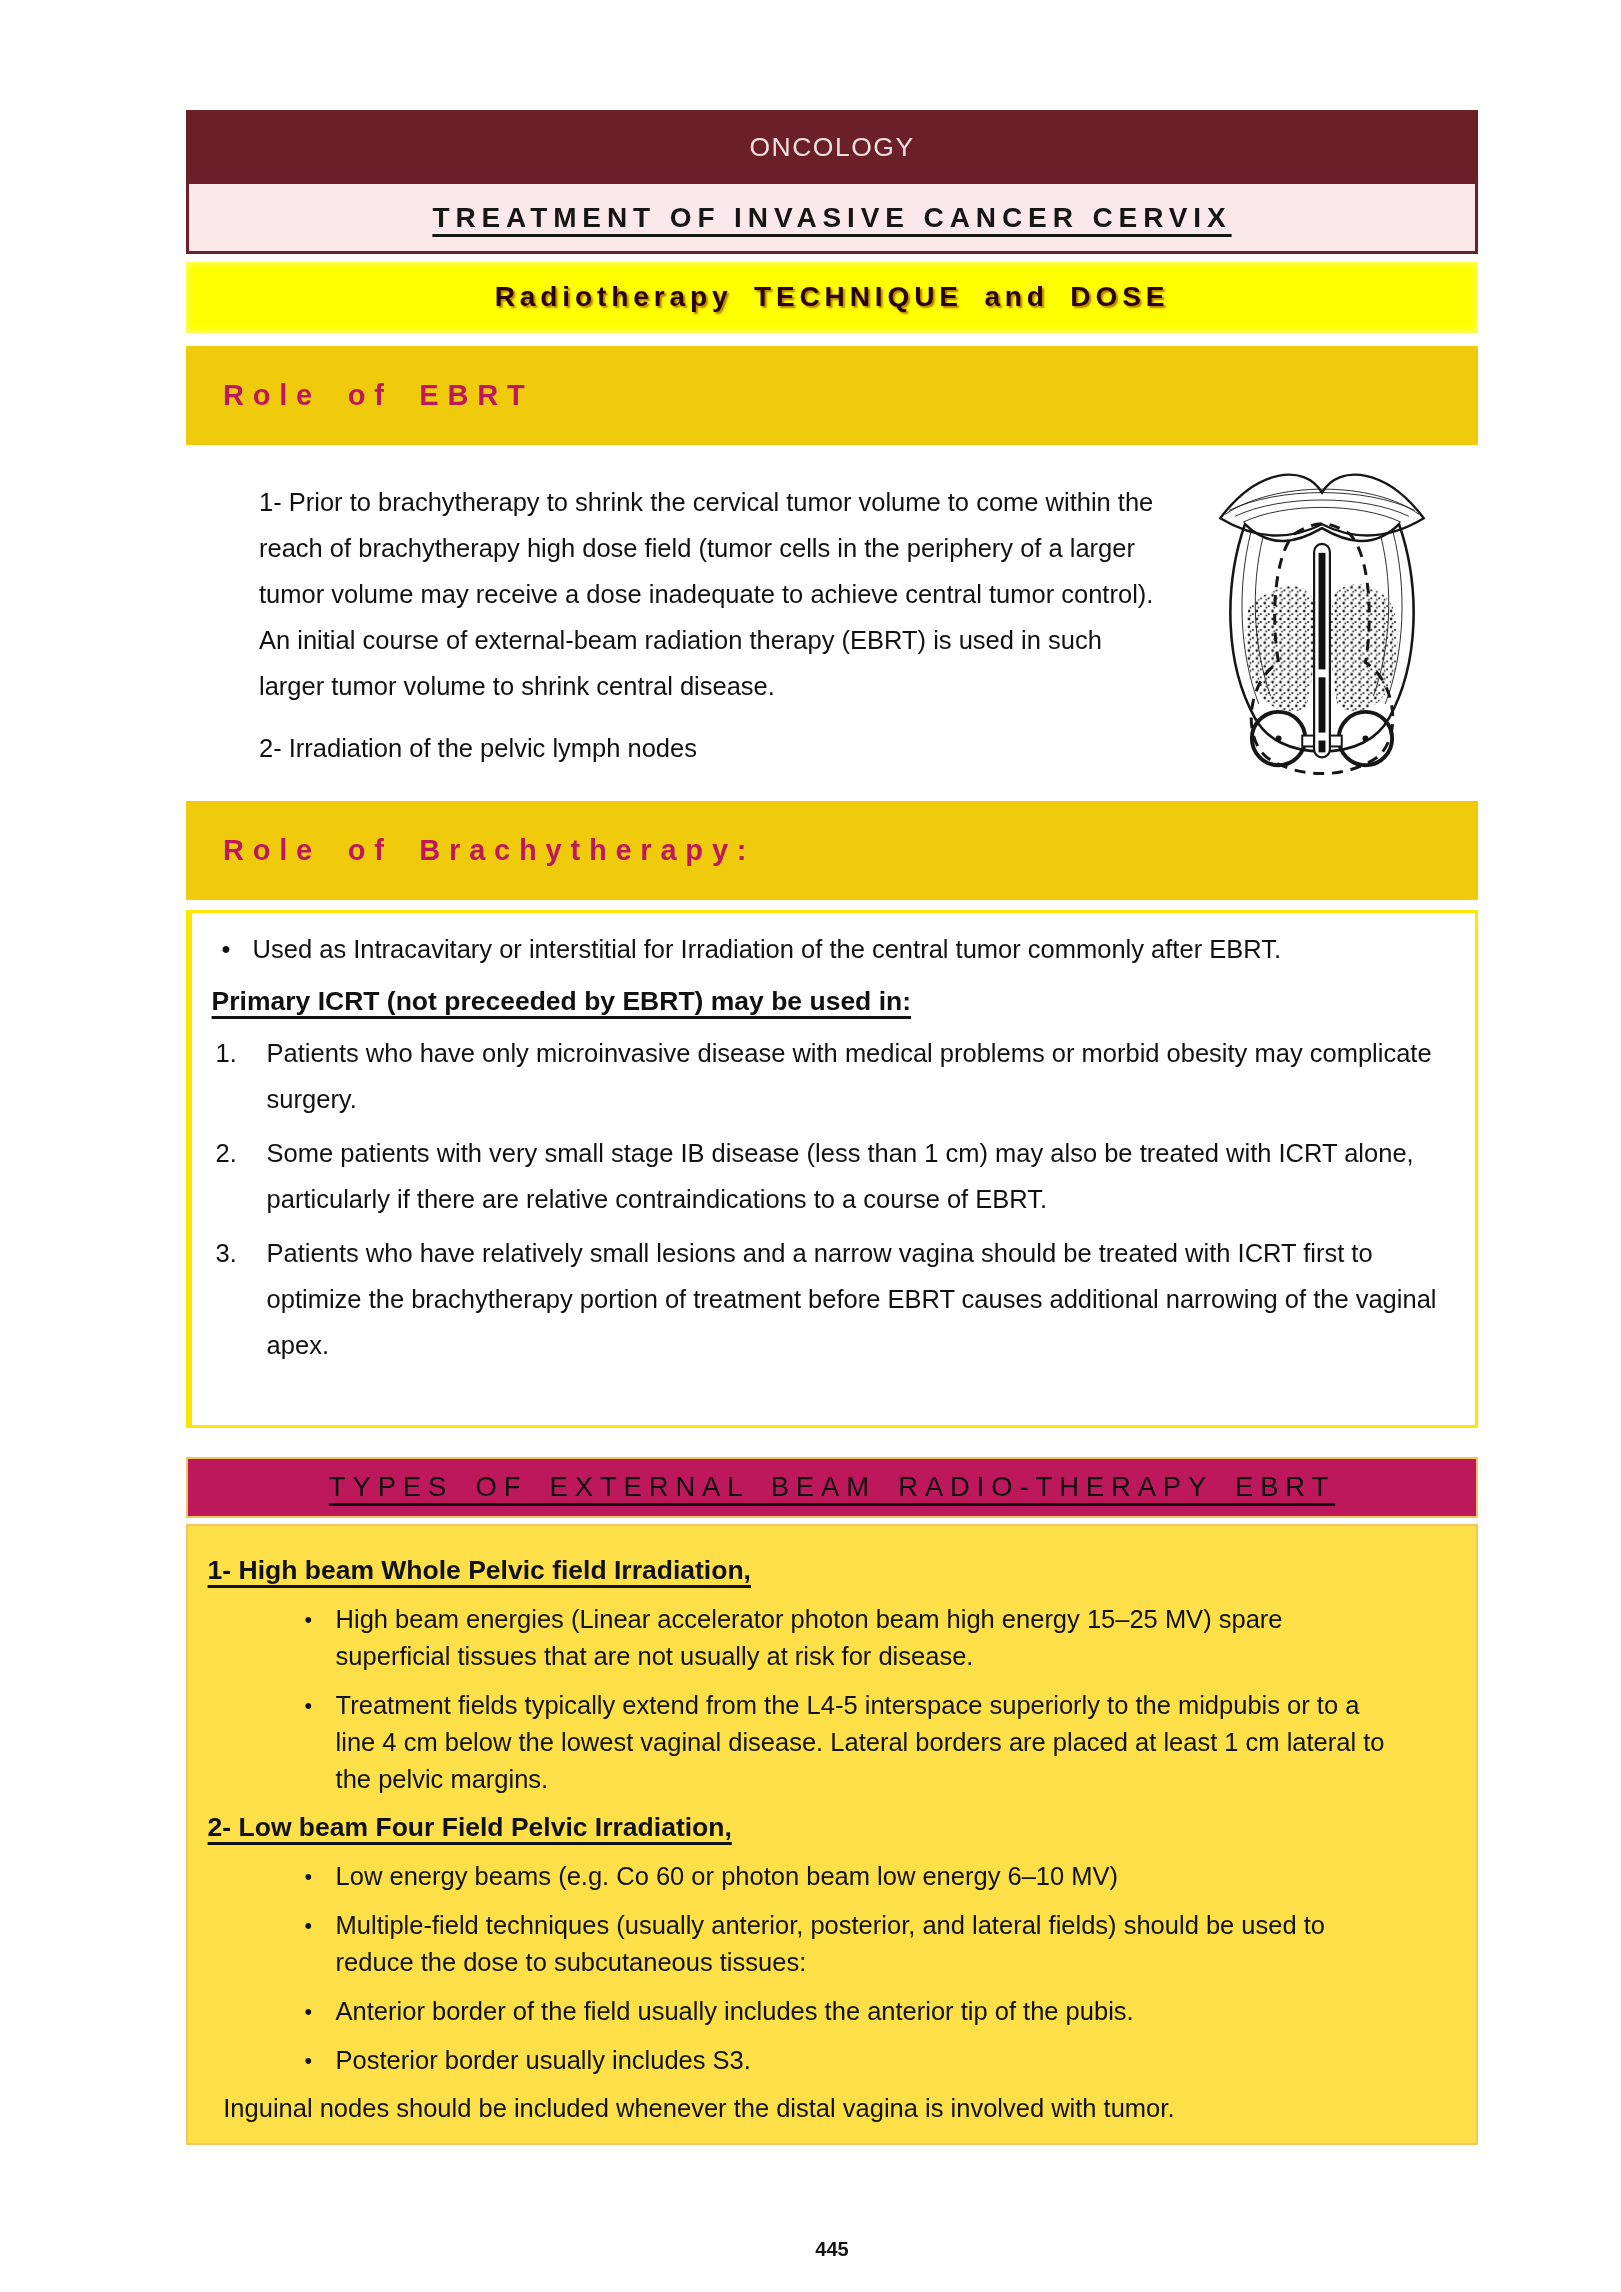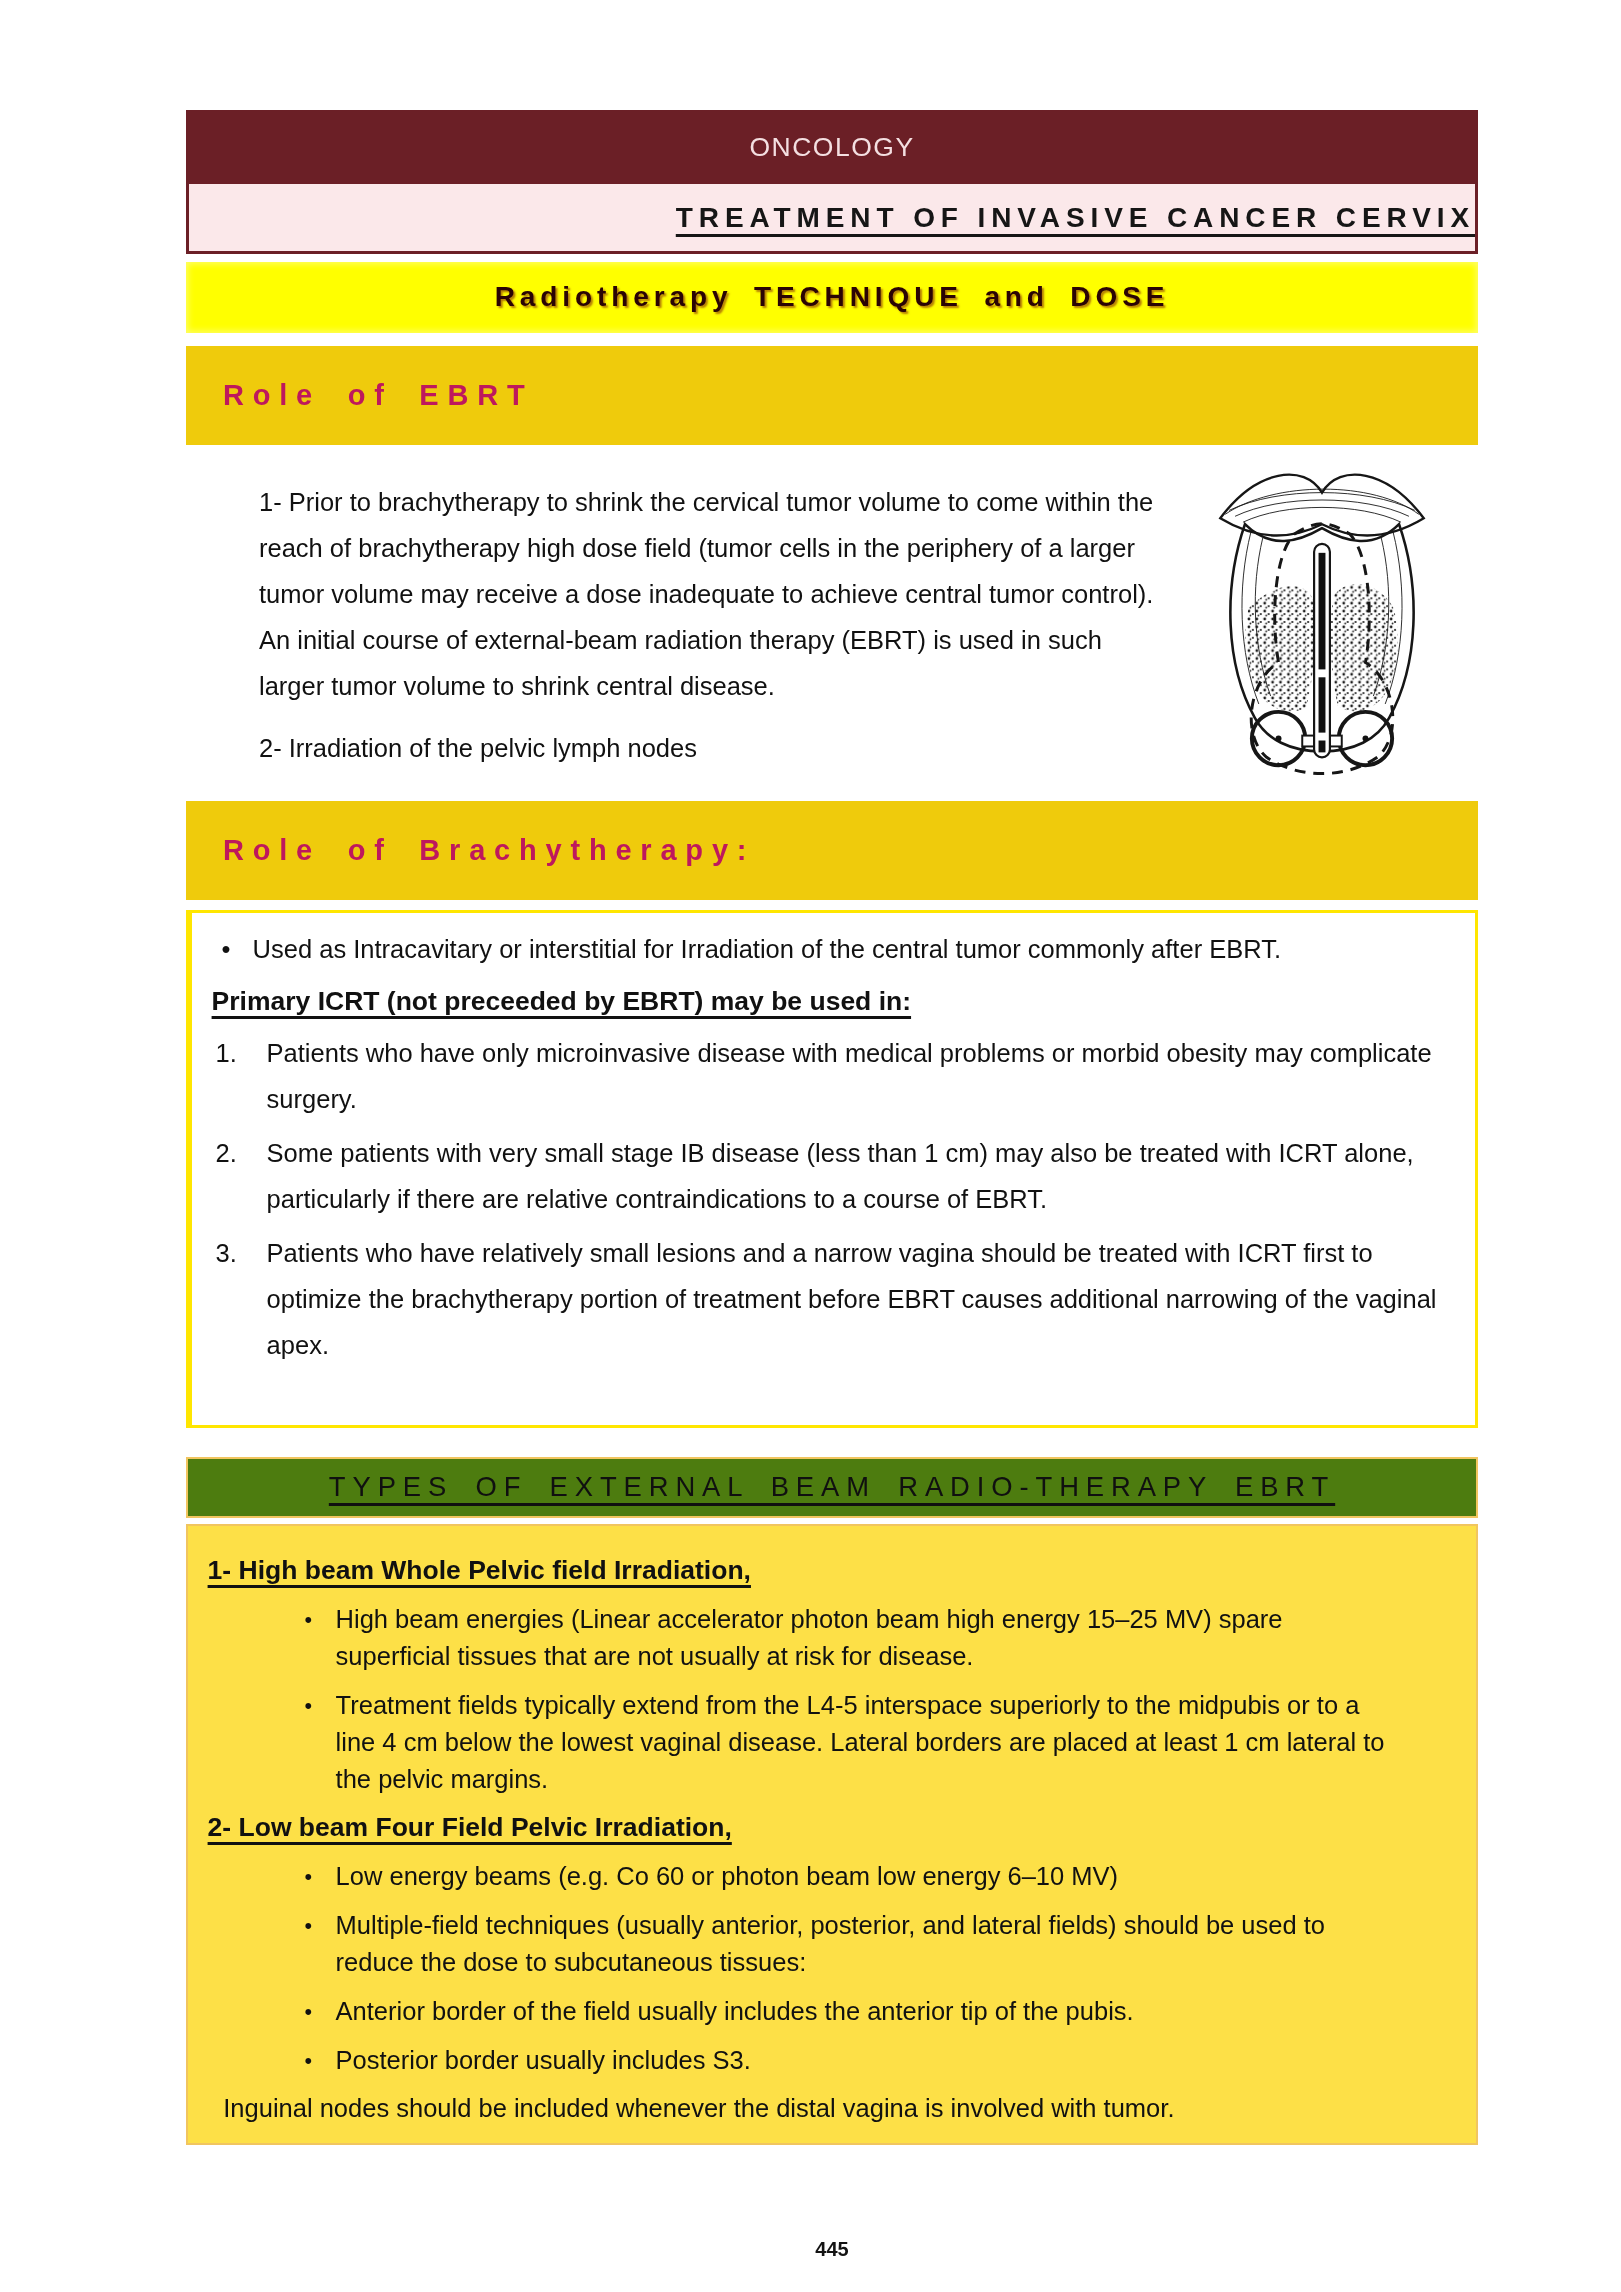--- a/index.html
+++ b/index.html
@@ -12,21 +12,21 @@
 
   
   .bar{box-sizing:border-box;display:flex;align-items:center;}
   .bar-maroon{
     height:74px;background:#6B1F26;justify-content:center;
   }
   .bar-maroon span{
     color:#F4DFE1;font-size:26.5px;letter-spacing:1.5px;
   }
   .bar-pink{
-    height:70px;background:#FBE8EA;justify-content:flex-end;
+    height:70px;background:#FBE8EA;justify-content:center;
     border:3.9px solid #6B1F26;border-top:none;
   }
   .bar-pink span{
     font-weight:700;font-size:28px;letter-spacing:5.9px;color:#161616;
     text-decoration:underline;text-decoration-thickness:2.9px;text-underline-offset:6.9px;
   }
   .bar-yellow{
     height:71px;background:#FFFF00;justify-content:center;margin-top:7.8px;
     box-shadow:0 0 5.9px 2px #ffff66 inset;
   }
@@ -63,21 +63,21 @@
   ul.bullets li::before{content:"\2022";position:absolute;left:9.8px;}
   .bold-u{
     font-weight:700;text-decoration:underline;text-decoration-thickness:2.9px;
     text-underline-offset:5.9px;margin:3.9px 0 5.9px 0;font-size:26.5px;
   }
   ol.nums{list-style:none;counter-reset:n;margin:0;padding:0;}
   ol.nums li{position:relative;padding-left:55px;counter-increment:n;margin-bottom:7.8px;}
   ol.nums li::before{content:counter(n) ".";position:absolute;left:3.9px;}
 
   .types-title{
-    margin-top:29px;height:61px;border:2.9px solid #F1C55F;background:#4d7c0f;
+    margin-top:29px;height:61px;border:2.9px solid #F1C55F;background:#be185d;
     display:flex;align-items:center;justify-content:center;
   }
   .types-title span{
     font-size:27.4px;letter-spacing:6.9px;word-spacing:7.8px;color:#101010;
     text-decoration:underline;text-decoration-thickness:2.9px;text-underline-offset:6.9px;
   }
   .types-main{
     margin-top:6.9px;border:2.9px solid #F1C55F;background:#fde047;
     padding:19.6px 25.5px 15.7px 19.6px;min-height:602px;font-size:25.5px;line-height:37px;
   }

